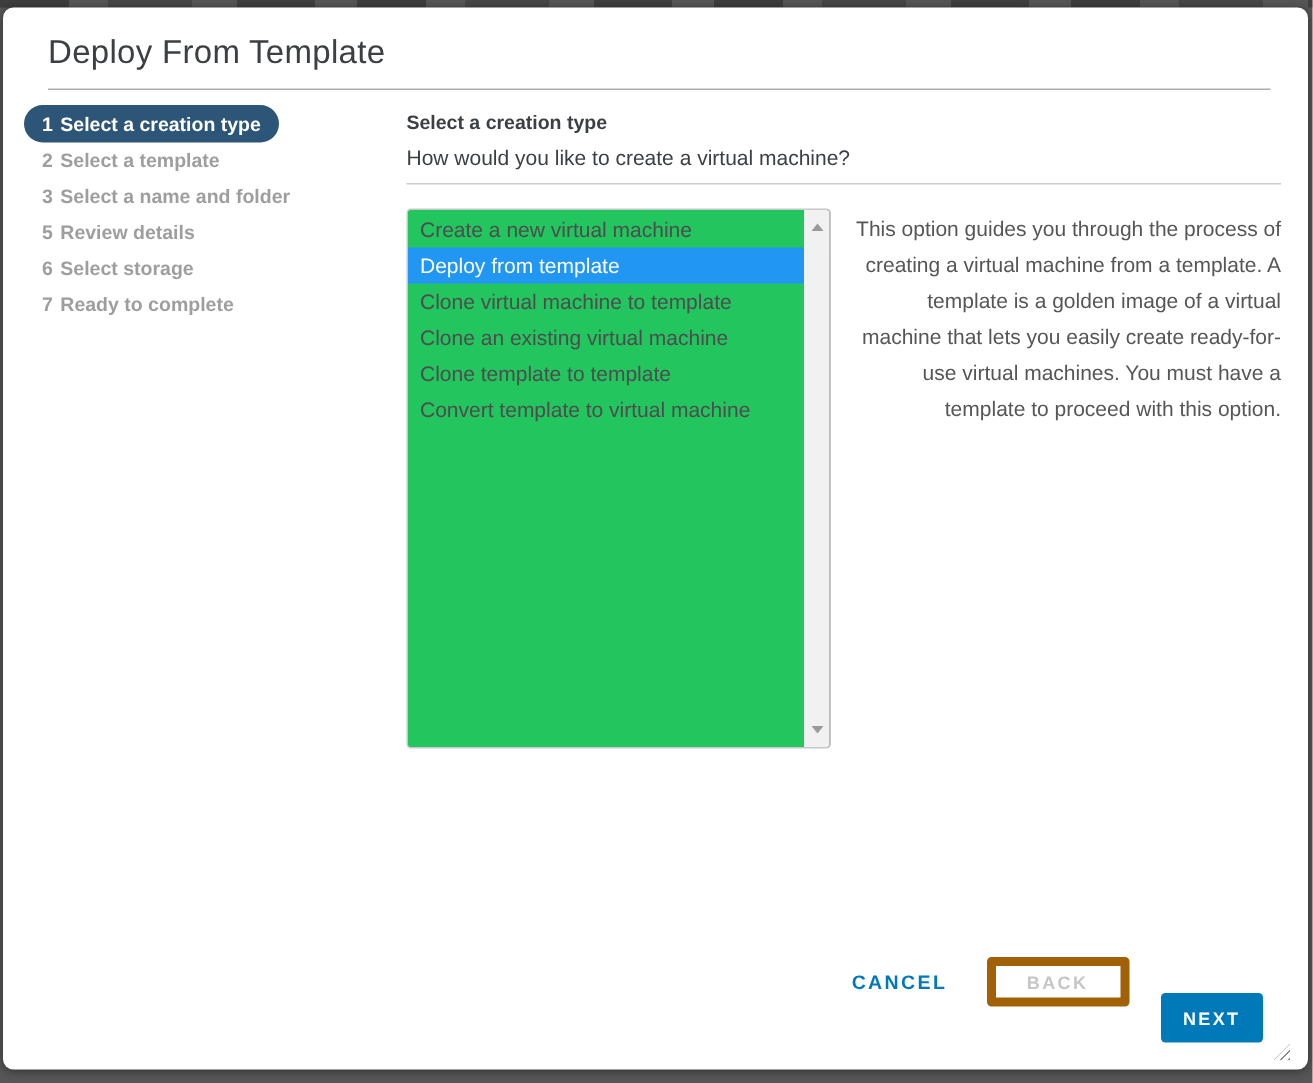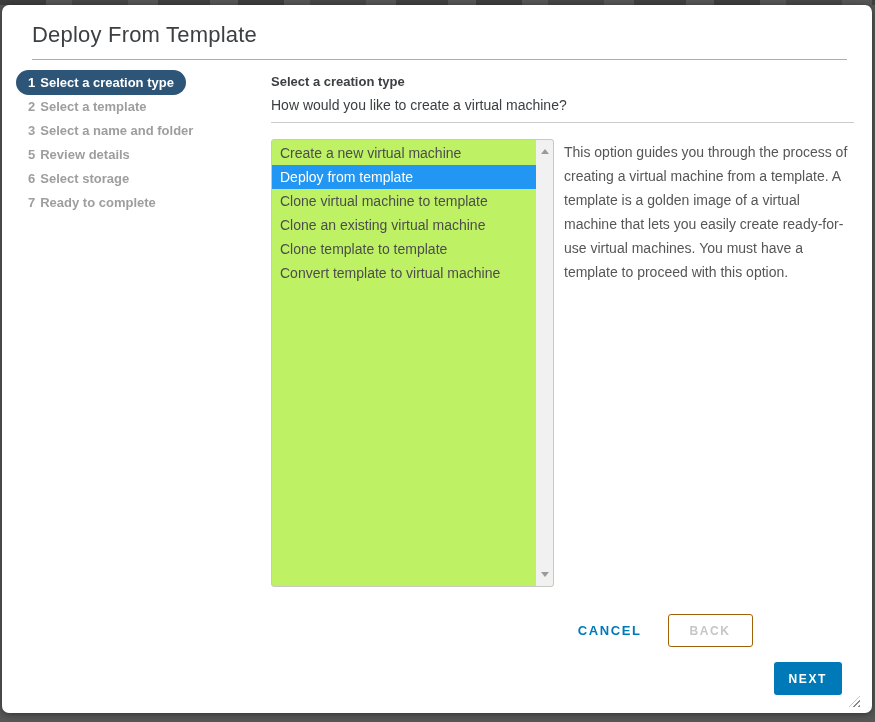--- a/index.html
+++ b/index.html
@@ -51,60 +51,60 @@
 
   
   .panel { flex:1; padding:12px 37px 0 0; }
   .panel-heading { font-size:13px; font-weight:bold; color:#3c4043; padding-top:2px; }
   .panel-question { font-size:14px; color:#3c4043; padding-top:8px; }
   .panel-rule { border-bottom:1px solid #cccccc; margin-top:9px; }
 
   .chooser { display:flex; margin-top:16px; }
 
   .listbox {
-    position:relative; width:283px; height:448px;
+    position:relative; width:283px; height:360px;
     border:1px solid #c8c8c8; border-radius:3px;
-    background:#bef264; overflow:hidden; flex:0 0 283px;
+    background:#22c55e; overflow:hidden; flex:0 0 283px;
   }
   .listbox-inner { position:absolute; top:1px; left:0; right:17px; }
   .option {
     height:24px; line-height:24px; padding-left:8px;
     font-size:14px; color:#4d4d4d; white-space:nowrap; cursor:pointer;
   }
   .option.selected { background:var(--selected-option-bg); color:#ffffff; }
 
   .scrollbar {
     position:absolute; top:0; right:0; width:17px; height:100%;
     background:#f1f1f1; border-radius:0 2px 2px 0;
   }
   .scroll-arrow { position:absolute; left:50%; transform:translateX(-50%);
     width:0; height:0; border-left:4px solid transparent; border-right:4px solid transparent; }
   .scroll-arrow.up { top:9px; border-bottom:5px solid #9a9a9a; }
   .scroll-arrow.down { bottom:9px; border-top:5px solid #9a9a9a; }
 
   .description {
     margin-left:10px; width:290px;
-    font-size:14px; line-height:24px; color:#565656; padding-top:1px;
+    font-size:14px; line-height:24px; color:#565656; padding-top:1px;text-align:right;
   }
 
   
   .footer {
     position:absolute; right:0; bottom:18px;
-    display:flex; padding-right:30px;
+    display:flex; align-items:center; padding-right:30px;
   }
   .btn {
     height:33px; border-radius:3px; border:none;
     font-family:"Liberation Sans", sans-serif;
     font-size:12px; font-weight:bold; letter-spacing:1.6px;
     cursor:pointer; background:none;
   }
   .btn-cancel { color:var(--link-color); font-size:13px; padding:0; }
   .btn-back {
     margin-left:26px; padding:0 21px;
-    background:#ffffff; border:1px solid #a16207; color:#c6c6c6; cursor:default;
+    background:#ffffff; border:6px solid #a16207; color:#c6c6c6; cursor:default;
   }
   .btn-next {
     margin-left:21px; padding:0 15px;
     background:var(--primary-button-bg); color:#ffffff;margin-top:48px;
   }
 
   .resize-handle {
     position:absolute; right:12px; bottom:6px; width:11px; height:11px;
     background:repeating-linear-gradient(135deg,
       #8a8a8a 0 1px, transparent 1px 3.5px);

